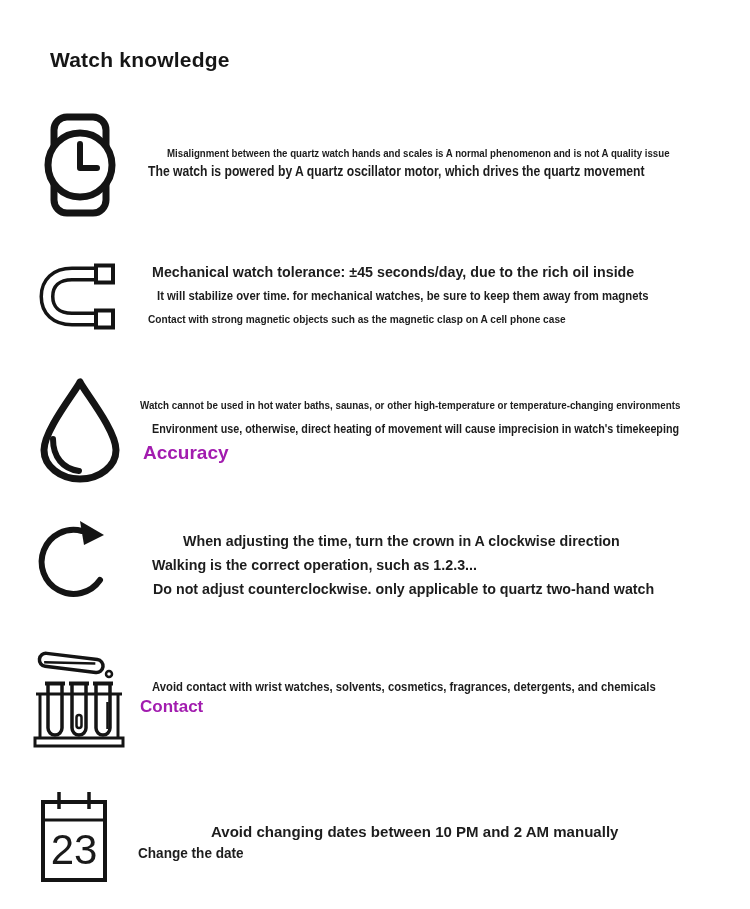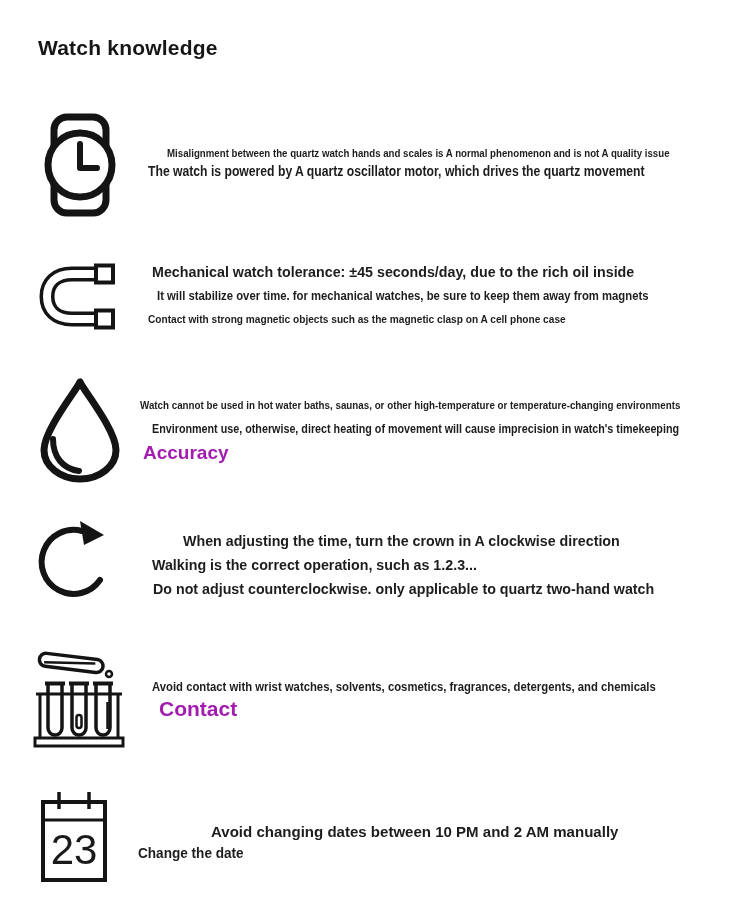--- a/index.html
+++ b/index.html
@@ -5,21 +5,21 @@
   html,body{margin:0;padding:0;background:#ffffff;}
   .page{
     position:relative;
     width:750px;height:909px;
     background:#ffffff;
     font-family:"Liberation Sans","DejaVu Sans",sans-serif;
     color:#1d1d1d;
     overflow:hidden;
   }
   .title{
-    position:absolute;left:38px;top:36px;margin:0;
+    position:absolute;left:38px;top:36px;margin:12px;
     font-size:21px;font-weight:bold;letter-spacing:0.2px;color:#161616;
   }
   .line{
     position:absolute;
     font-weight:bold;
     white-space:nowrap;
     line-height:1.25;
     color:#1d1d1d;
     transform:scaleX(var(--sx,1));
     transform-origin:left top;
@@ -87,21 +87,21 @@
     <line x1="12" y1="38.5" x2="32" y2="38.5" stroke-width="4"></line>
     <path d="M15 40 V83 A7 7 0 0 0 29 83 V40" stroke-width="3.5"></path>
     <line x1="36" y1="38.5" x2="56" y2="38.5" stroke-width="4"></line>
     <path d="M39 40 V83 A7 7 0 0 0 53 83 V40" stroke-width="3.5"></path>
     <rect x="43.5" y="70" width="5" height="13" rx="2.5" stroke-width="2.5"></rect>
     <line x1="60" y1="38.5" x2="80" y2="38.5" stroke-width="4"></line>
     <path d="M63 40 V83 A7 7 0 0 0 77 83 V40" stroke-width="3.5"></path>
     <line x1="74.5" y1="57" x2="74.5" y2="84" stroke-width="2.5"></line>
   </svg>
   <div class="line" style="left:152px;top:679px;font-size:13px;--sx:.87">Avoid contact with wrist watches, solvents, cosmetics, fragrances, detergents, and chemicals</div>
-  <div class="heading" style="left:159px;top:697px;font-size:21px">Contact</div>
+  <div class="heading" style="left:140px;top:697px;font-size:17px">Contact</div>
 
   <svg class="icon" style="left:38px;top:788px" width="73" height="98" viewBox="0 0 73 98" fill="none" stroke="#141414">
     <rect x="5" y="14" width="62" height="78" stroke-width="4"></rect>
     <line x1="5" y1="32" x2="67" y2="32" stroke-width="3"></line>
     <line x1="21" y1="4" x2="21" y2="21" stroke-width="3.5"></line>
     <line x1="51" y1="4" x2="51" y2="21" stroke-width="3.5"></line>
     <text x="36" y="76" text-anchor="middle" fill="#1a1a1a" stroke="none" style="font-family:'Liberation Sans','DejaVu Sans',sans-serif;font-size:42px;font-weight:400;">23</text>
   </svg>
   <div class="line" style="left:211px;top:822px;font-size:15.5px;--sx:.97">Avoid changing dates between 10 PM and 2 AM manually</div>
   <div class="line" style="left:138px;top:845px;font-size:14px;--sx:.97">Change the date</div>

